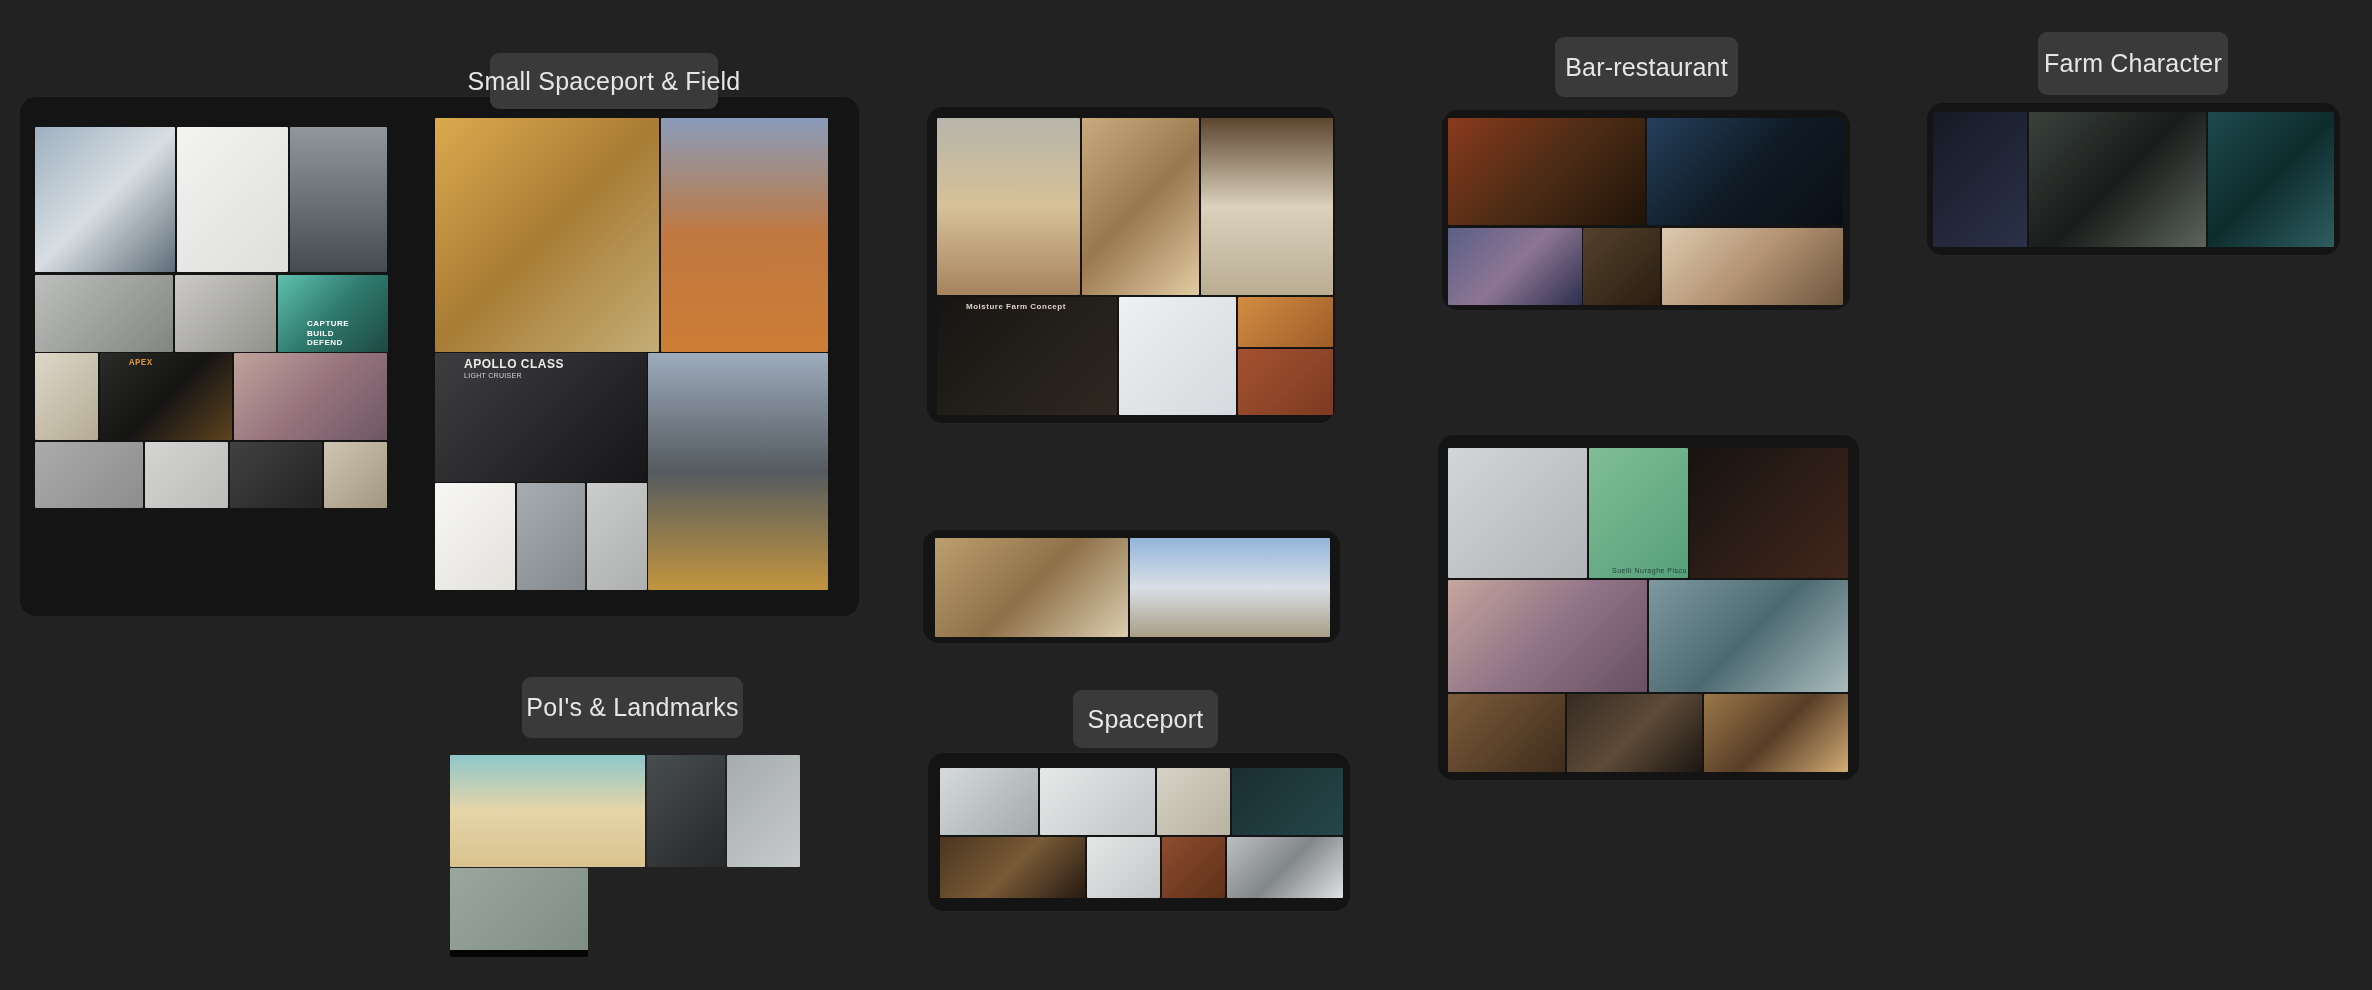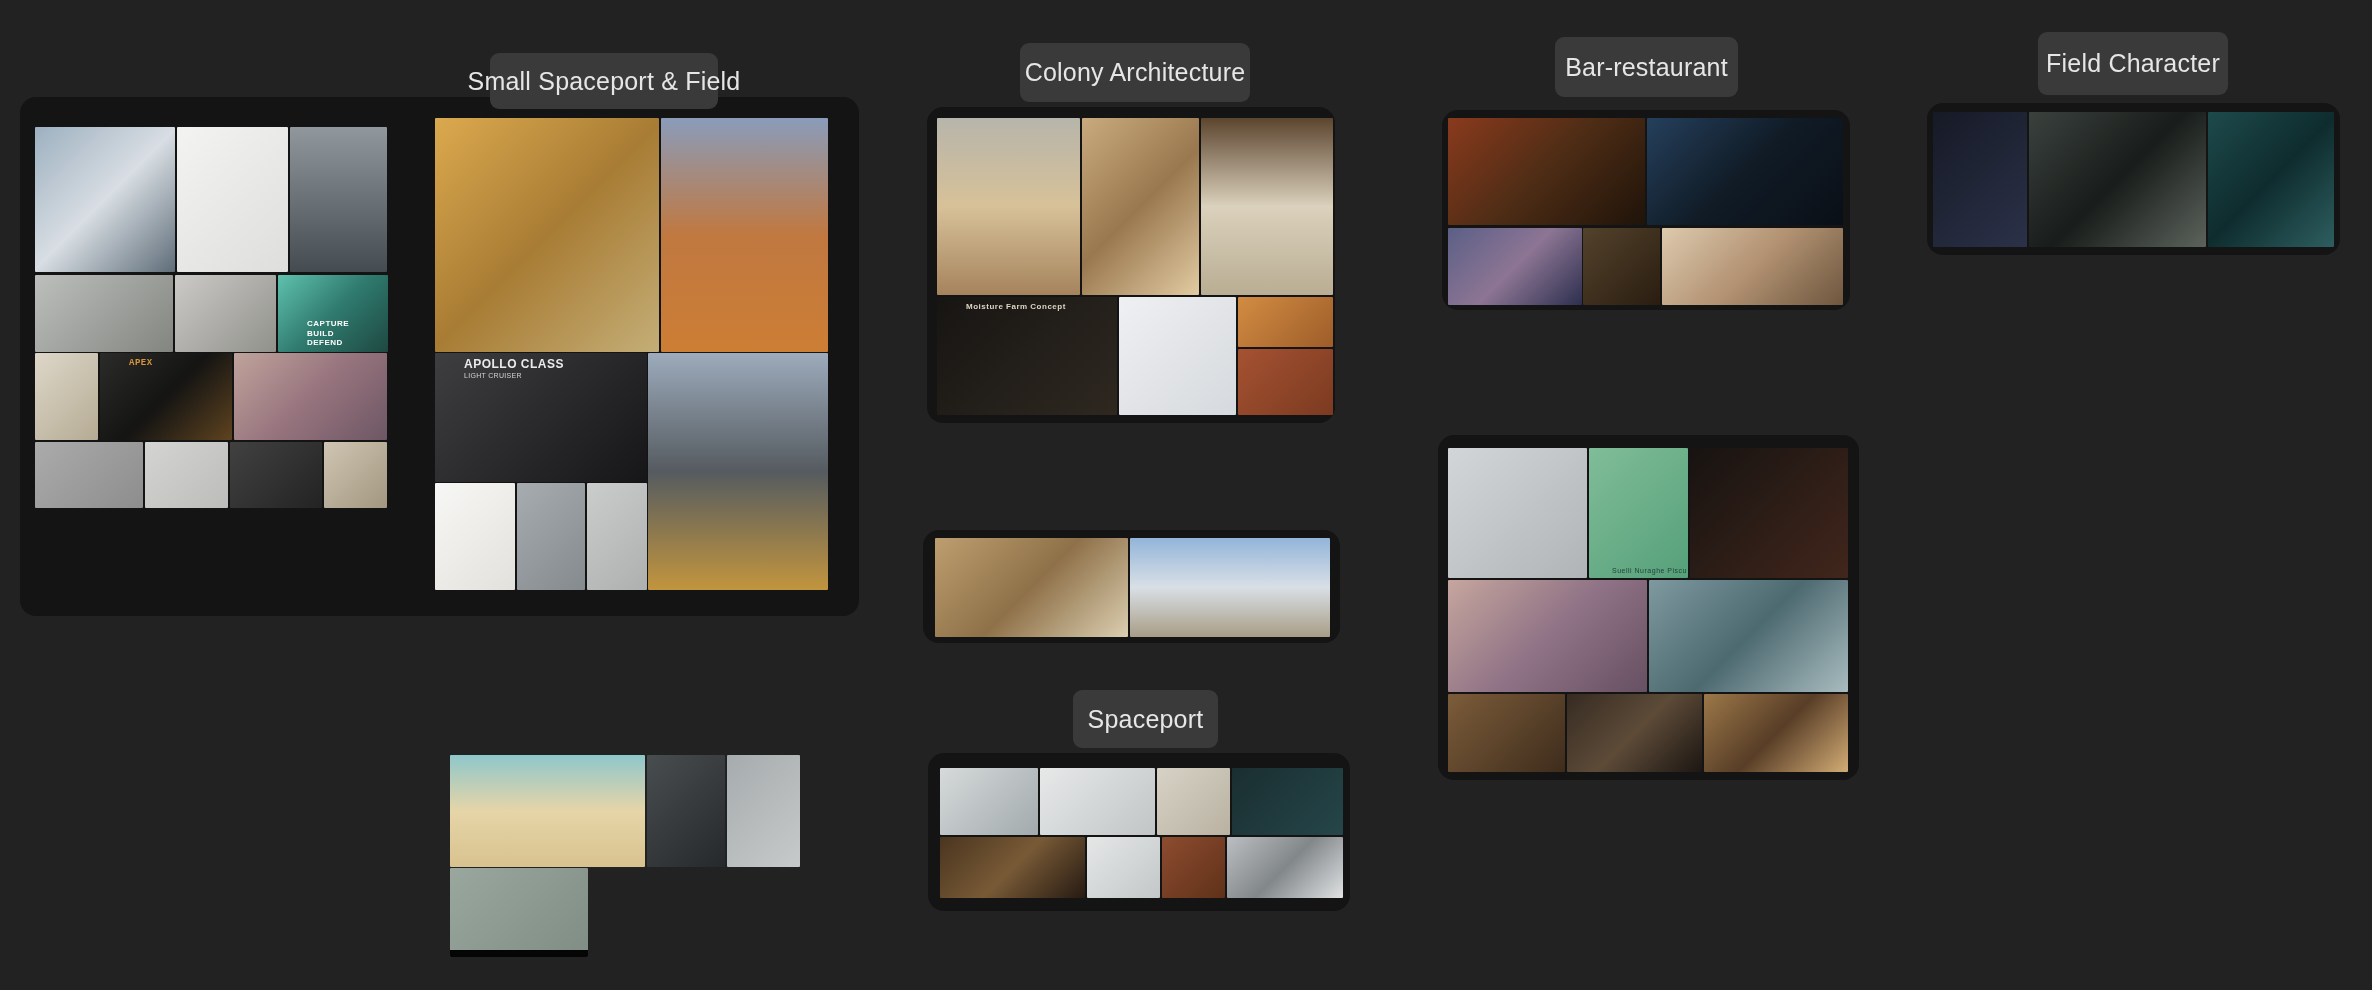--- a/index.html
+++ b/index.html
@@ -82,53 +82,53 @@
     <div class="panel" style="background: rgb(20, 20, 20); left: 927px; top: 107px; width: 408px; height: 316px;"></div>
     <div class="tile" style="background: linear-gradient(rgb(183, 181, 171), rgb(215, 193, 152), rgb(165, 131, 93)); left: 937px; top: 118px; width: 143px; height: 177px;"></div>
     <div class="tile" style="background: linear-gradient(135deg, rgb(201, 170, 126), rgb(154, 120, 79), rgb(226, 203, 162)); left: 1082px; top: 118px; width: 117px; height: 177px;"></div>
     <div class="tile" style="background: linear-gradient(rgb(92, 69, 47), rgb(219, 209, 188), rgb(185, 173, 147)); left: 1201px; top: 118px; width: 132px; height: 177px;"></div>
     <div class="tile" style="background: linear-gradient(135deg, rgb(23, 21, 19), rgb(46, 40, 32)); left: 937px; top: 297px; width: 180px; height: 118px;">
       <div class="ov ov-tl" style="color: rgb(221, 213, 197); font-size: 8px; font-weight: 700;">Moisture Farm Concept</div>
     </div>
     <div class="tile" style="background: linear-gradient(135deg, rgb(238, 240, 242), rgb(214, 217, 221)); left: 1119px; top: 297px; width: 117px; height: 118px;"></div>
     <div class="tile" style="background: linear-gradient(135deg, rgb(210, 140, 66), rgb(158, 93, 41)); left: 1238px; top: 297px; width: 95px; height: 50px;"></div>
     <div class="tile" style="background: linear-gradient(135deg, rgb(165, 82, 50), rgb(123, 58, 32)); left: 1238px; top: 349px; width: 95px; height: 66px;"></div>
-    <div class="glabel" style="background: rgb(58, 58, 58); color: rgb(230, 230, 230); left: 1020px; top: 43px; width: 230px; height: 59px;">Colony Architecture</div>
     <div class="panel" style="background: rgb(20, 20, 20); left: 1442px; top: 110px; width: 408px; height: 200px;"></div>
     <div class="tile" style="background: linear-gradient(135deg, rgb(138, 58, 29), rgb(77, 44, 21), rgb(31, 19, 9)); left: 1448px; top: 118px; width: 197px; height: 107px;"></div>
     <div class="tile" style="background: linear-gradient(135deg, rgb(37, 64, 92), rgb(16, 27, 38), rgb(10, 15, 22)); left: 1647px; top: 118px; width: 196px; height: 107px;"></div>
     <div class="tile" style="background: linear-gradient(135deg, rgb(91, 95, 134), rgb(141, 117, 148), rgb(45, 47, 78)); left: 1448px; top: 228px; width: 134px; height: 77px;"></div>
     <div class="tile" style="background: linear-gradient(135deg, rgb(83, 66, 44), rgb(42, 29, 16)); left: 1583px; top: 228px; width: 77px; height: 77px;"></div>
     <div class="tile" style="background: linear-gradient(135deg, rgb(221, 202, 174), rgb(178, 146, 114), rgb(110, 86, 62)); left: 1662px; top: 228px; width: 181px; height: 77px;"></div>
     <div class="glabel" style="background: rgb(58, 58, 58); color: rgb(230, 230, 230); left: 1555px; top: 37px; width: 183px; height: 60px; text-align: right;">Bar-restaurant</div>
     <div class="panel" style="background: rgb(20, 20, 20); left: 1927px; top: 103px; width: 413px; height: 152px;"></div>
     <div class="tile" style="background: linear-gradient(135deg, rgb(22, 26, 38), rgb(43, 49, 72)); left: 1933px; top: 112px; width: 94px; height: 135px;"></div>
     <div class="tile" style="background: linear-gradient(135deg, rgb(59, 66, 62), rgb(24, 28, 26), rgb(92, 99, 92)); left: 2029px; top: 112px; width: 177px; height: 135px;"></div>
     <div class="tile" style="background: linear-gradient(135deg, rgb(30, 74, 76), rgb(14, 44, 46), rgb(46, 94, 96)); left: 2208px; top: 112px; width: 126px; height: 135px;"></div>
-    <div class="glabel" style="background: rgb(58, 58, 58); color: rgb(230, 230, 230); left: 2038px; top: 32px; width: 190px; height: 63px;">Field Character</div>
+    <div class="glabel" style="background: rgb(58, 58, 58); color: rgb(230, 230, 230); left: 2038px; top: 32px; width: 190px; height: 63px;">Farm Character</div>
     <div class="panel" style="background: rgb(20, 20, 20); left: 1438px; top: 435px; width: 421px; height: 345px;"></div>
     <div class="tile" style="background: linear-gradient(135deg, rgb(210, 214, 217), rgb(176, 180, 183)); left: 1448px; top: 448px; width: 139px; height: 130px;"></div>
     <div class="tile" style="background: linear-gradient(135deg, rgb(128, 189, 152), rgb(85, 160, 121)); left: 1589px; top: 448px; width: 99px; height: 130px;">
       <div class="ov ov-bc" style="color: rgb(35, 67, 58); font-size: 7px; font-weight: 400;">Suelli Nuraghe Piscu</div>
     </div>
     <div class="tile" style="background: linear-gradient(135deg, rgb(23, 19, 17), rgb(65, 38, 28)); left: 1690px; top: 448px; width: 158px; height: 130px;"></div>
     <div class="tile" style="background: linear-gradient(135deg, rgb(198, 166, 158), rgb(144, 115, 134), rgb(102, 80, 97)); left: 1448px; top: 580px; width: 199px; height: 112px;"></div>
     <div class="tile" style="background: linear-gradient(135deg, rgb(126, 153, 159), rgb(77, 106, 113), rgb(169, 188, 191)); left: 1649px; top: 580px; width: 199px; height: 112px;"></div>
     <div class="tile" style="background: linear-gradient(135deg, rgb(124, 92, 58), rgb(62, 44, 28)); left: 1448px; top: 694px; width: 117px; height: 78px;"></div>
     <div class="tile" style="background: linear-gradient(135deg, rgb(54, 43, 34), rgb(93, 75, 56), rgb(28, 22, 18)); left: 1567px; top: 694px; width: 135px; height: 78px;"></div>
     <div class="tile" style="background: linear-gradient(135deg, rgb(156, 120, 73), rgb(88, 62, 39), rgb(211, 172, 117)); left: 1704px; top: 694px; width: 144px; height: 78px;"></div>
     <div class="panel" style="background: rgb(20, 20, 20); left: 923px; top: 530px; width: 417px; height: 113px;"></div>
     <div class="tile" style="background: linear-gradient(135deg, rgb(189, 158, 111), rgb(143, 113, 73), rgb(219, 206, 176)); left: 935px; top: 538px; width: 193px; height: 99px;"></div>
     <div class="tile" style="background: linear-gradient(rgb(147, 181, 218), rgb(217, 223, 230), rgb(168, 157, 134)); left: 1130px; top: 538px; width: 200px; height: 99px;"></div>
     <div class="tile" style="background: linear-gradient(rgb(143, 199, 202), rgb(230, 213, 168), rgb(216, 194, 143)); left: 450px; top: 755px; width: 195px; height: 112px;"></div>
     <div class="tile" style="background: linear-gradient(135deg, rgb(72, 77, 80), rgb(38, 41, 44)); left: 647px; top: 755px; width: 78px; height: 112px;"></div>
     <div class="tile" style="background: linear-gradient(135deg, rgb(166, 171, 173), rgb(198, 202, 202)); left: 727px; top: 755px; width: 73px; height: 112px;"></div>
     <div class="tile" style="background: linear-gradient(135deg, rgb(153, 167, 158), rgb(127, 141, 133)); left: 450px; top: 868px; width: 138px; height: 89px;">
       <div class="tile-footer"></div>
     </div>
+    <div class="glabel" style="background: rgb(58, 58, 58); color: rgb(230, 230, 230); left: 522px; top: 677px; width: 221px; height: 61px;">PoI's &amp; Landmarks</div>
     <div class="panel" style="background: rgb(20, 20, 20); left: 928px; top: 753px; width: 422px; height: 158px;"></div>
     <div class="tile" style="background: linear-gradient(135deg, rgb(214, 218, 219), rgb(162, 170, 172)); left: 940px; top: 768px; width: 98px; height: 67px;"></div>
     <div class="tile" style="background: linear-gradient(135deg, rgb(231, 233, 233), rgb(193, 197, 197)); left: 1040px; top: 768px; width: 115px; height: 67px;"></div>
     <div class="tile" style="background: linear-gradient(135deg, rgb(215, 210, 198), rgb(185, 178, 162)); left: 1157px; top: 768px; width: 73px; height: 67px;"></div>
     <div class="tile" style="background: linear-gradient(135deg, rgb(26, 46, 48), rgb(37, 70, 74)); left: 1232px; top: 768px; width: 111px; height: 67px;"></div>
     <div class="tile" style="background: linear-gradient(135deg, rgb(74, 53, 31), rgb(120, 90, 54), rgb(38, 26, 18)); left: 940px; top: 837px; width: 145px; height: 61px;"></div>
     <div class="tile" style="background: linear-gradient(135deg, rgb(229, 231, 231), rgb(195, 199, 199)); left: 1087px; top: 837px; width: 73px; height: 61px;"></div>
     <div class="tile" style="background: linear-gradient(135deg, rgb(141, 76, 47), rgb(95, 49, 25)); left: 1162px; top: 837px; width: 63px; height: 61px;"></div>
     <div class="tile" style="background: linear-gradient(135deg, rgb(188, 191, 193), rgb(130, 135, 138), rgb(224, 226, 227)); left: 1227px; top: 837px; width: 116px; height: 61px;"></div>
     <div class="glabel" style="background: rgb(58, 58, 58); color: rgb(230, 230, 230); left: 1073px; top: 690px; width: 145px; height: 58px;">Spaceport</div>

